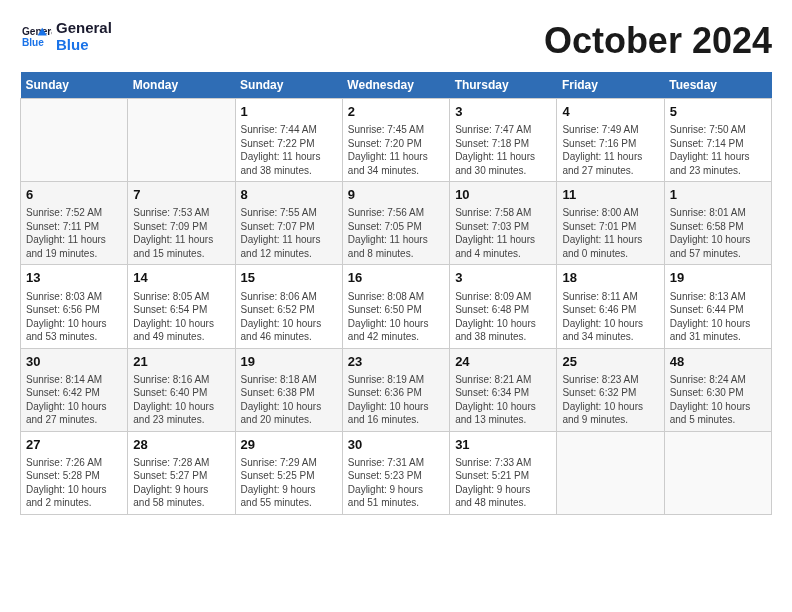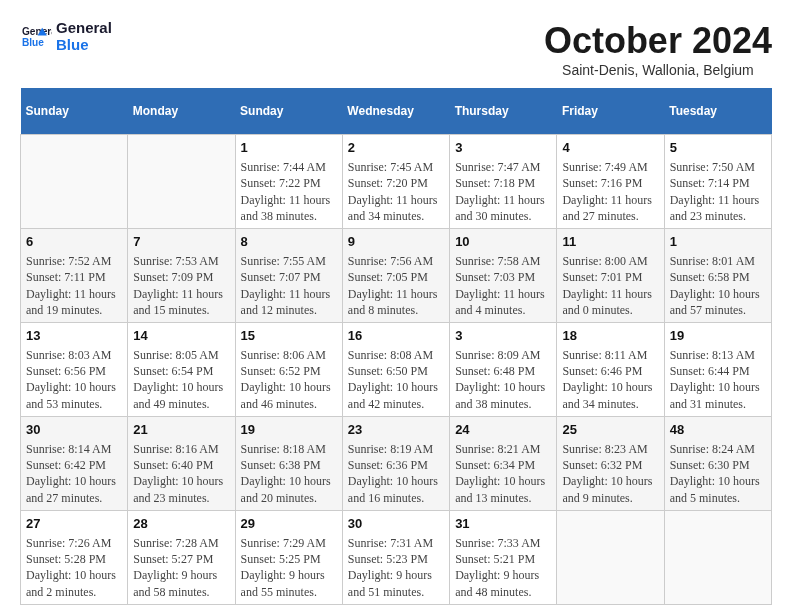--- a/index.html
+++ b/index.html
@@ -19,41 +19,41 @@
     .logo {
       display: flex;
       align-items: center;
       gap: 4px;
     }
     .logo-icon {
       width: 32px;
       height: 28px;
     }
     .title-section {
-      text-align: center;
+      text-align: left;
     }
     .month-title {
       font-size: 36px;
       font-weight: bold;
       color: #1a1a1a;
     }
     .location {
       font-size: 14px;
       color: #333;
     }
     table {
       width: 100%;
       border-collapse: collapse;
       font-size: 11px;
     }
     thead tr th {
       background-color: #2f6db5;
       color: white;
       text-align: left;
-      padding: 16px 5px;
+      padding: 6px 5px;
       font-size: 12px;
       font-weight: bold;
     }
     tbody tr td {
       border: 1px solid #ccc;
       vertical-align: top;
       padding: 4px 5px;
       width: calc(100% / 7);
       min-height: 80px;
       height: 80px;
@@ -70,44 +70,42 @@
       background: #f0f0f0;
     }
     .day-number {
       font-size: 13px;
       font-weight: bold;
       color: #111;
       display: block;
       margin-bottom: 2px;
     }
     .day-info {
-      font-size: 12px;
+      font-size: 10px;
       color: #444;
       line-height: 1.35;
-      font-family: Liberation Serif, serif;
     }
   </style>
 </head>
 <body>
 
 <div class="header">
   <div class="logo">
     <svg class="logo-icon" viewBox="0 0 40 36" xmlns="http://www.w3.org/2000/svg">
       <text x="2" y="16" font-size="13" font-weight="bold" fill="#1a1a2e">General</text>
       <text x="2" y="30" font-size="13" font-weight="bold" fill="#1a73e8">Blue</text>
       <polygon points="36,8 42,18 30,18" fill="#1a73e8" transform="translate(-8, -2)"></polygon>
     </svg>
     <div>
       <div style="font-size:15px;font-weight:bold;color:#1a1a2e;line-height:1.1;">General</div>
       <div style="font-size:15px;font-weight:bold;color:#1a73e8;line-height:1.1;">Blue</div>
     </div>
   </div>
   <div class="title-section">
     <div class="month-title">October 2024</div>
-    <div class="location">Saint-Denis, Wallonia, Belgium</div>
   </div>
 </div>
 
 <table>
   <thead>
     <tr>
     <th>Sunday</th>
         <th>Monday</th>
         <th>Sunday</th>
         <th>Wednesday</th>

